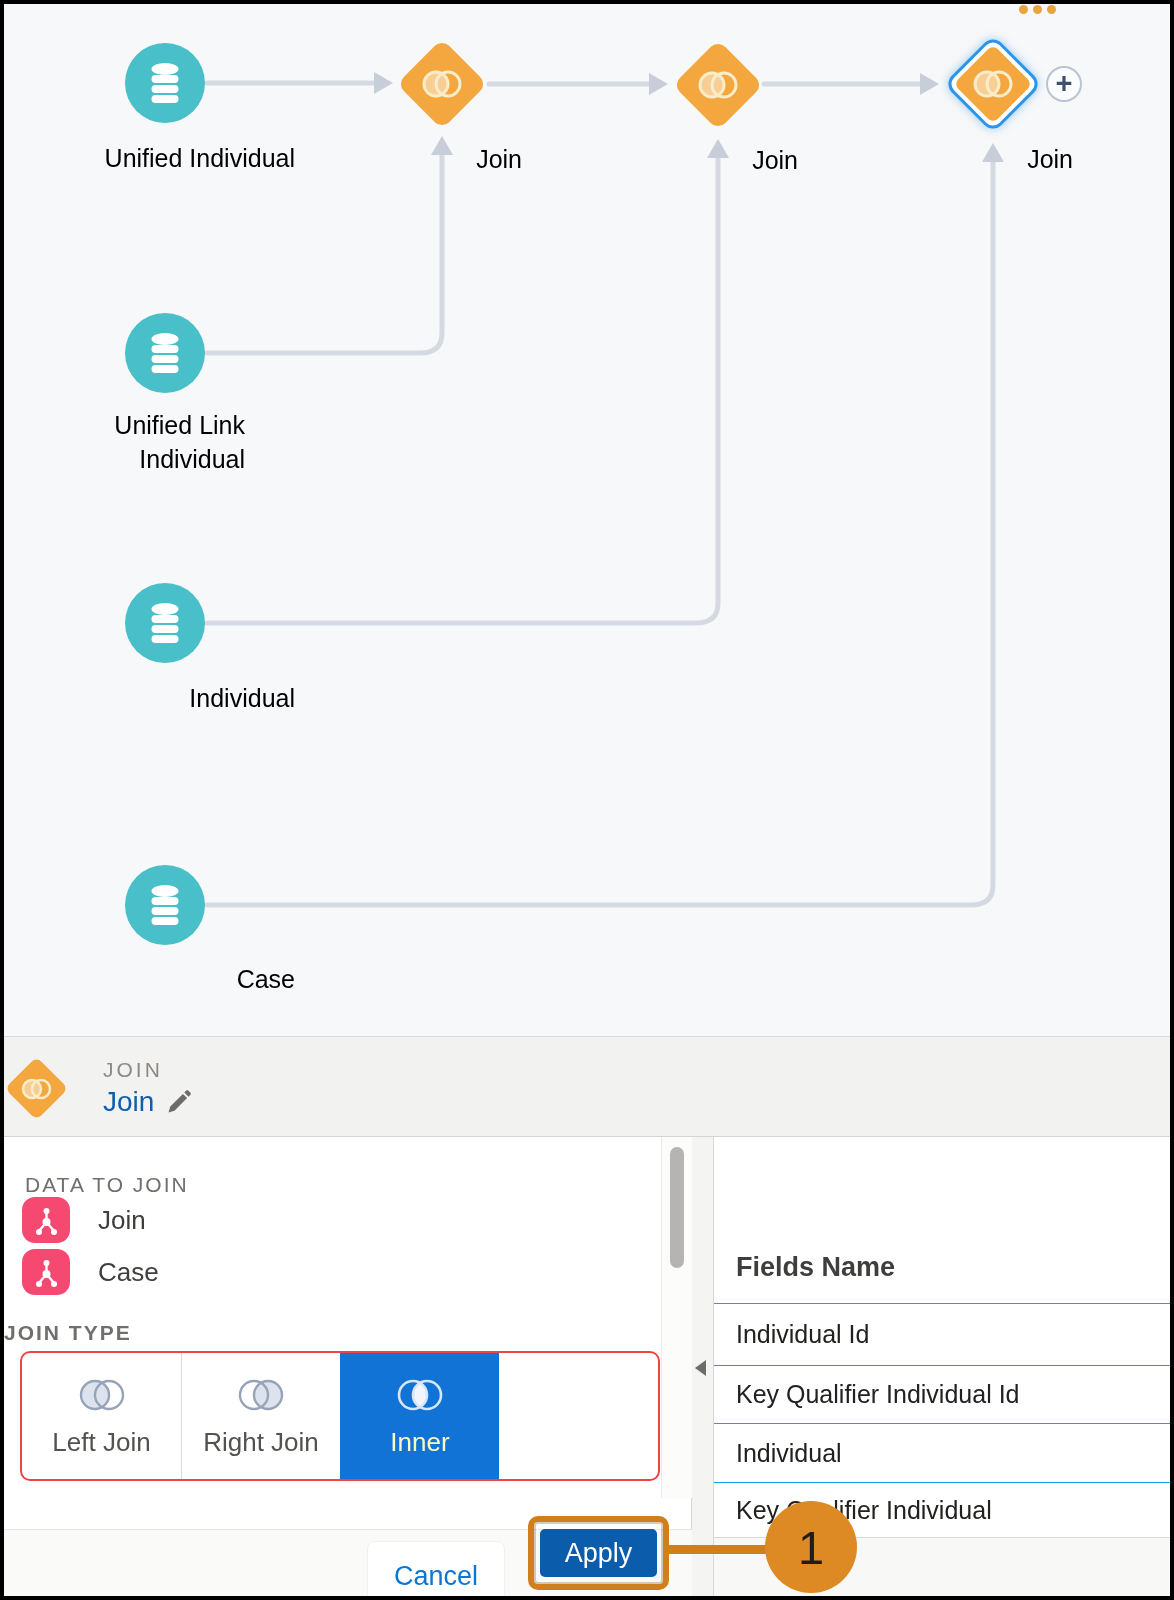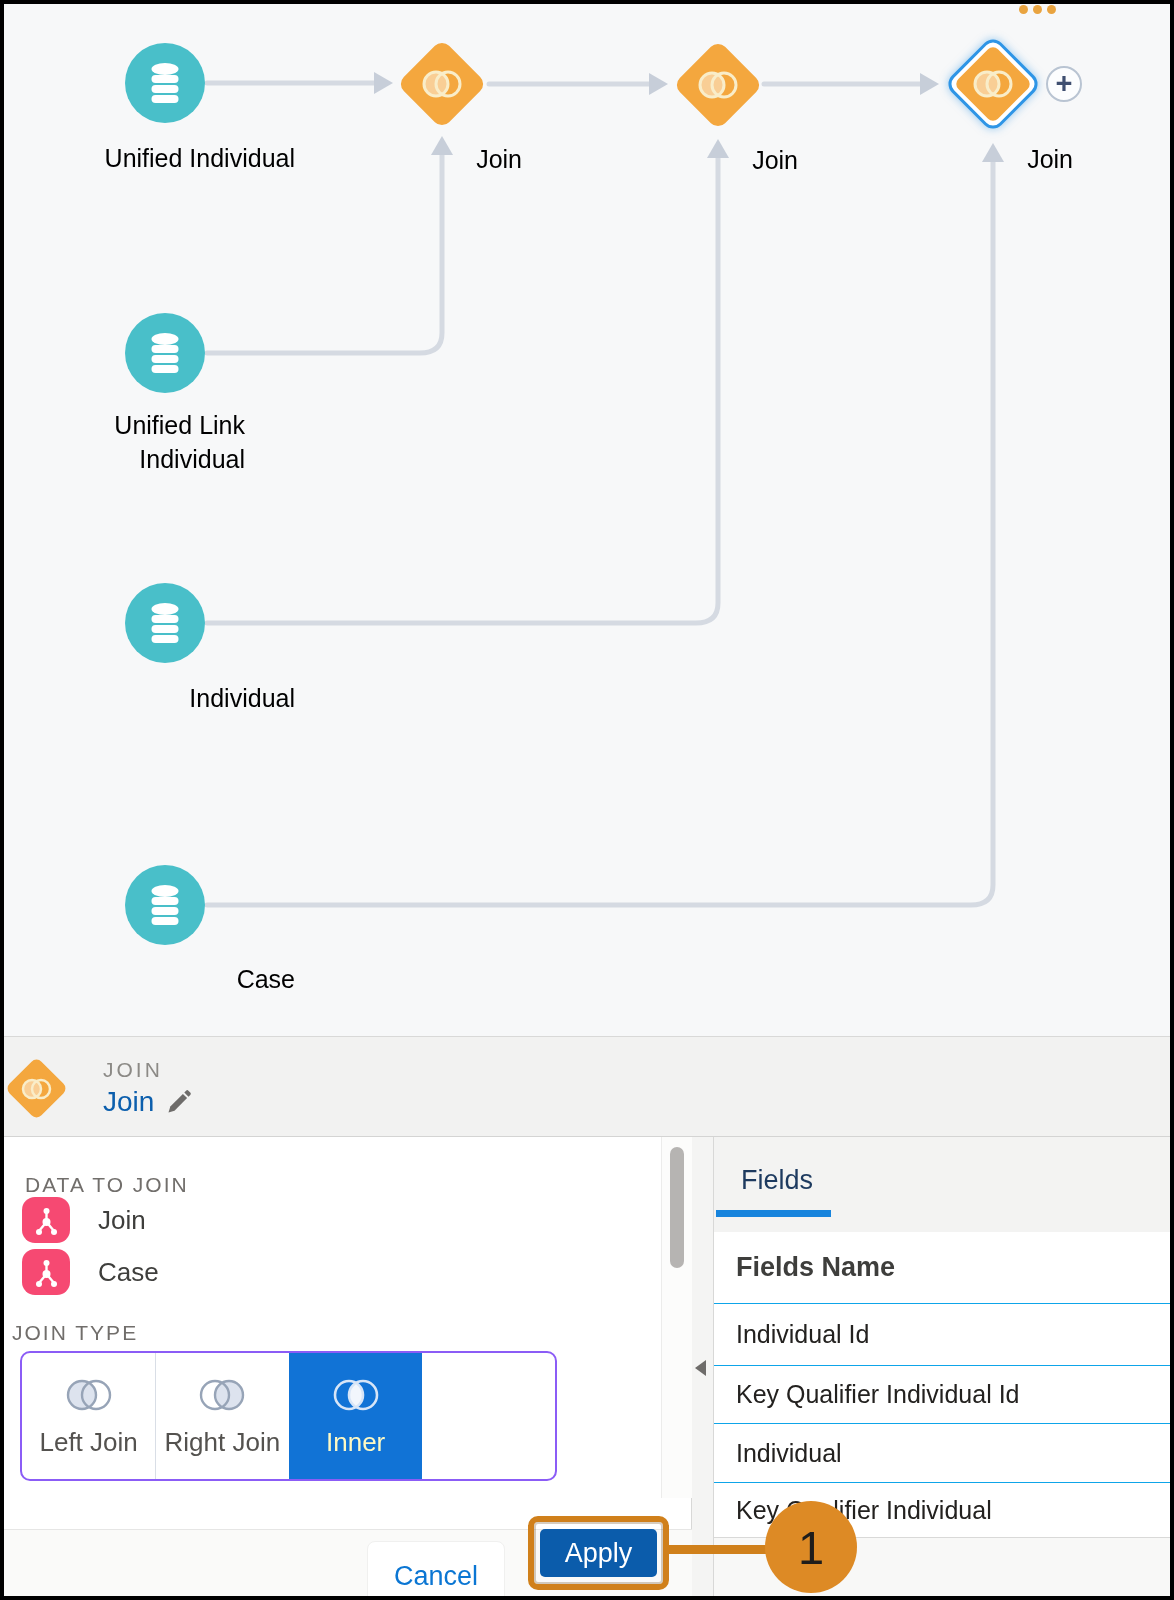--- a/index.html
+++ b/index.html
@@ -38,21 +38,21 @@
   .ph-name{font-size:28px;color:#0c5fad;}
 
   
   .left-panel{position:absolute;left:0;top:1137px;width:692px;height:459px;background:#fff;
               border-right:1px solid #d8d8d7;box-sizing:border-box;}
   .section-label{position:absolute;font-size:21px;letter-spacing:2px;color:#716e6b;}
   .dtj-item{position:absolute;left:22px;display:flex;align-items:center;gap:28px;height:46px;}
   .pink-icon{width:48px;height:46px;border-radius:13px;background:#f64972;
              display:flex;align-items:center;justify-content:center;flex:none;}
   .dtj-label{font-size:26px;color:#3e3e3c;}
-  .jt-control{position:absolute;left:20px;top:214px;width:537px;height:130px;border:2px solid #8b5cf6;
+  .jt-control{position:absolute;left:20px;top:214px;width:640px;height:130px;border:2px solid #ef4444;
               border-radius:10px;box-sizing:border-box;display:grid;grid-template-columns:1fr 1fr 1fr 1fr;
               overflow:hidden;background:#fff;}
   .jt-seg{display:flex;flex-direction:column;align-items:center;justify-content:center;gap:12px;
           border-left:1px solid #d9dee6;color:#54524f;font-size:26px;}
   .jt-seg:first-child{border-left:none;}
   .jt-seg.selected{background:#1173d6;color:#fef9c3;border-left-color:transparent;}
   .jt-seg.selected + .jt-seg{border-left-color:transparent;}
   .scroll-track{position:absolute;left:661px;top:0;width:31px;height:361px;background:#fcfcfb;
                 border-left:1px solid #ececeb;box-sizing:border-box;}
   .scroll-thumb{position:absolute;left:8px;top:10px;width:14px;height:121px;border-radius:7px;background:#b6b4b2;}
@@ -237,21 +237,21 @@
           </g>
           <circle cx="13" cy="18" r="4" fill="#fff"></circle>
           <circle cx="13" cy="7" r="3" fill="#fff"></circle>
           <circle cx="5.5" cy="28" r="3" fill="#fff"></circle>
           <circle cx="20.5" cy="28" r="3" fill="#fff"></circle>
         </svg>
       </span>
       <span class="dtj-label">Case</span>
     </div>
 
-    <div class="section-label" style="left:12px;top:184px;">JOIN TYPE</div>
+    <div class="section-label" style="left:4px;top:184px;font-weight:bold;">JOIN TYPE</div>
 
     <div class="jt-control">
       <div class="jt-seg">
         <svg width="58" height="40" viewBox="0 0 58 40">
           <circle cx="22" cy="20" r="14" fill="#dde3ee" stroke="none"></circle>
           <circle cx="22" cy="20" r="14" fill="none" stroke="#97a4b7" stroke-width="2.4"></circle>
           <circle cx="36" cy="20" r="14" fill="none" stroke="#97a4b7" stroke-width="2.4"></circle>
         </svg>
         <span>Left Join</span>
       </div>
@@ -284,24 +284,20 @@
 
     <div class="panel-footer">
       <div class="cancel-btn">Cancel</div>
     </div>
   </div>
 
   <div class="gutter"></div>
   <div class="collapse-arrow"></div>
 
   <div class="fields-panel">
-    <div class="tab-bar">
-      <div class="tab-label">Fields</div>
-      <div class="tab-underline"></div>
-    </div>
     <div class="f-table">
       <div class="f-header">Fields Name</div>
       <div class="f-row" style="height:62px;">Individual Id</div>
       <div class="f-row" style="height:58px;">Key Qualifier Individual Id</div>
       <div class="f-row" style="height:59px;">Individual</div>
       <div class="f-row" style="height:55px;">Key Qualifier Individual</div>
       <div class="f-filler"></div>
     </div>
   </div>
 

